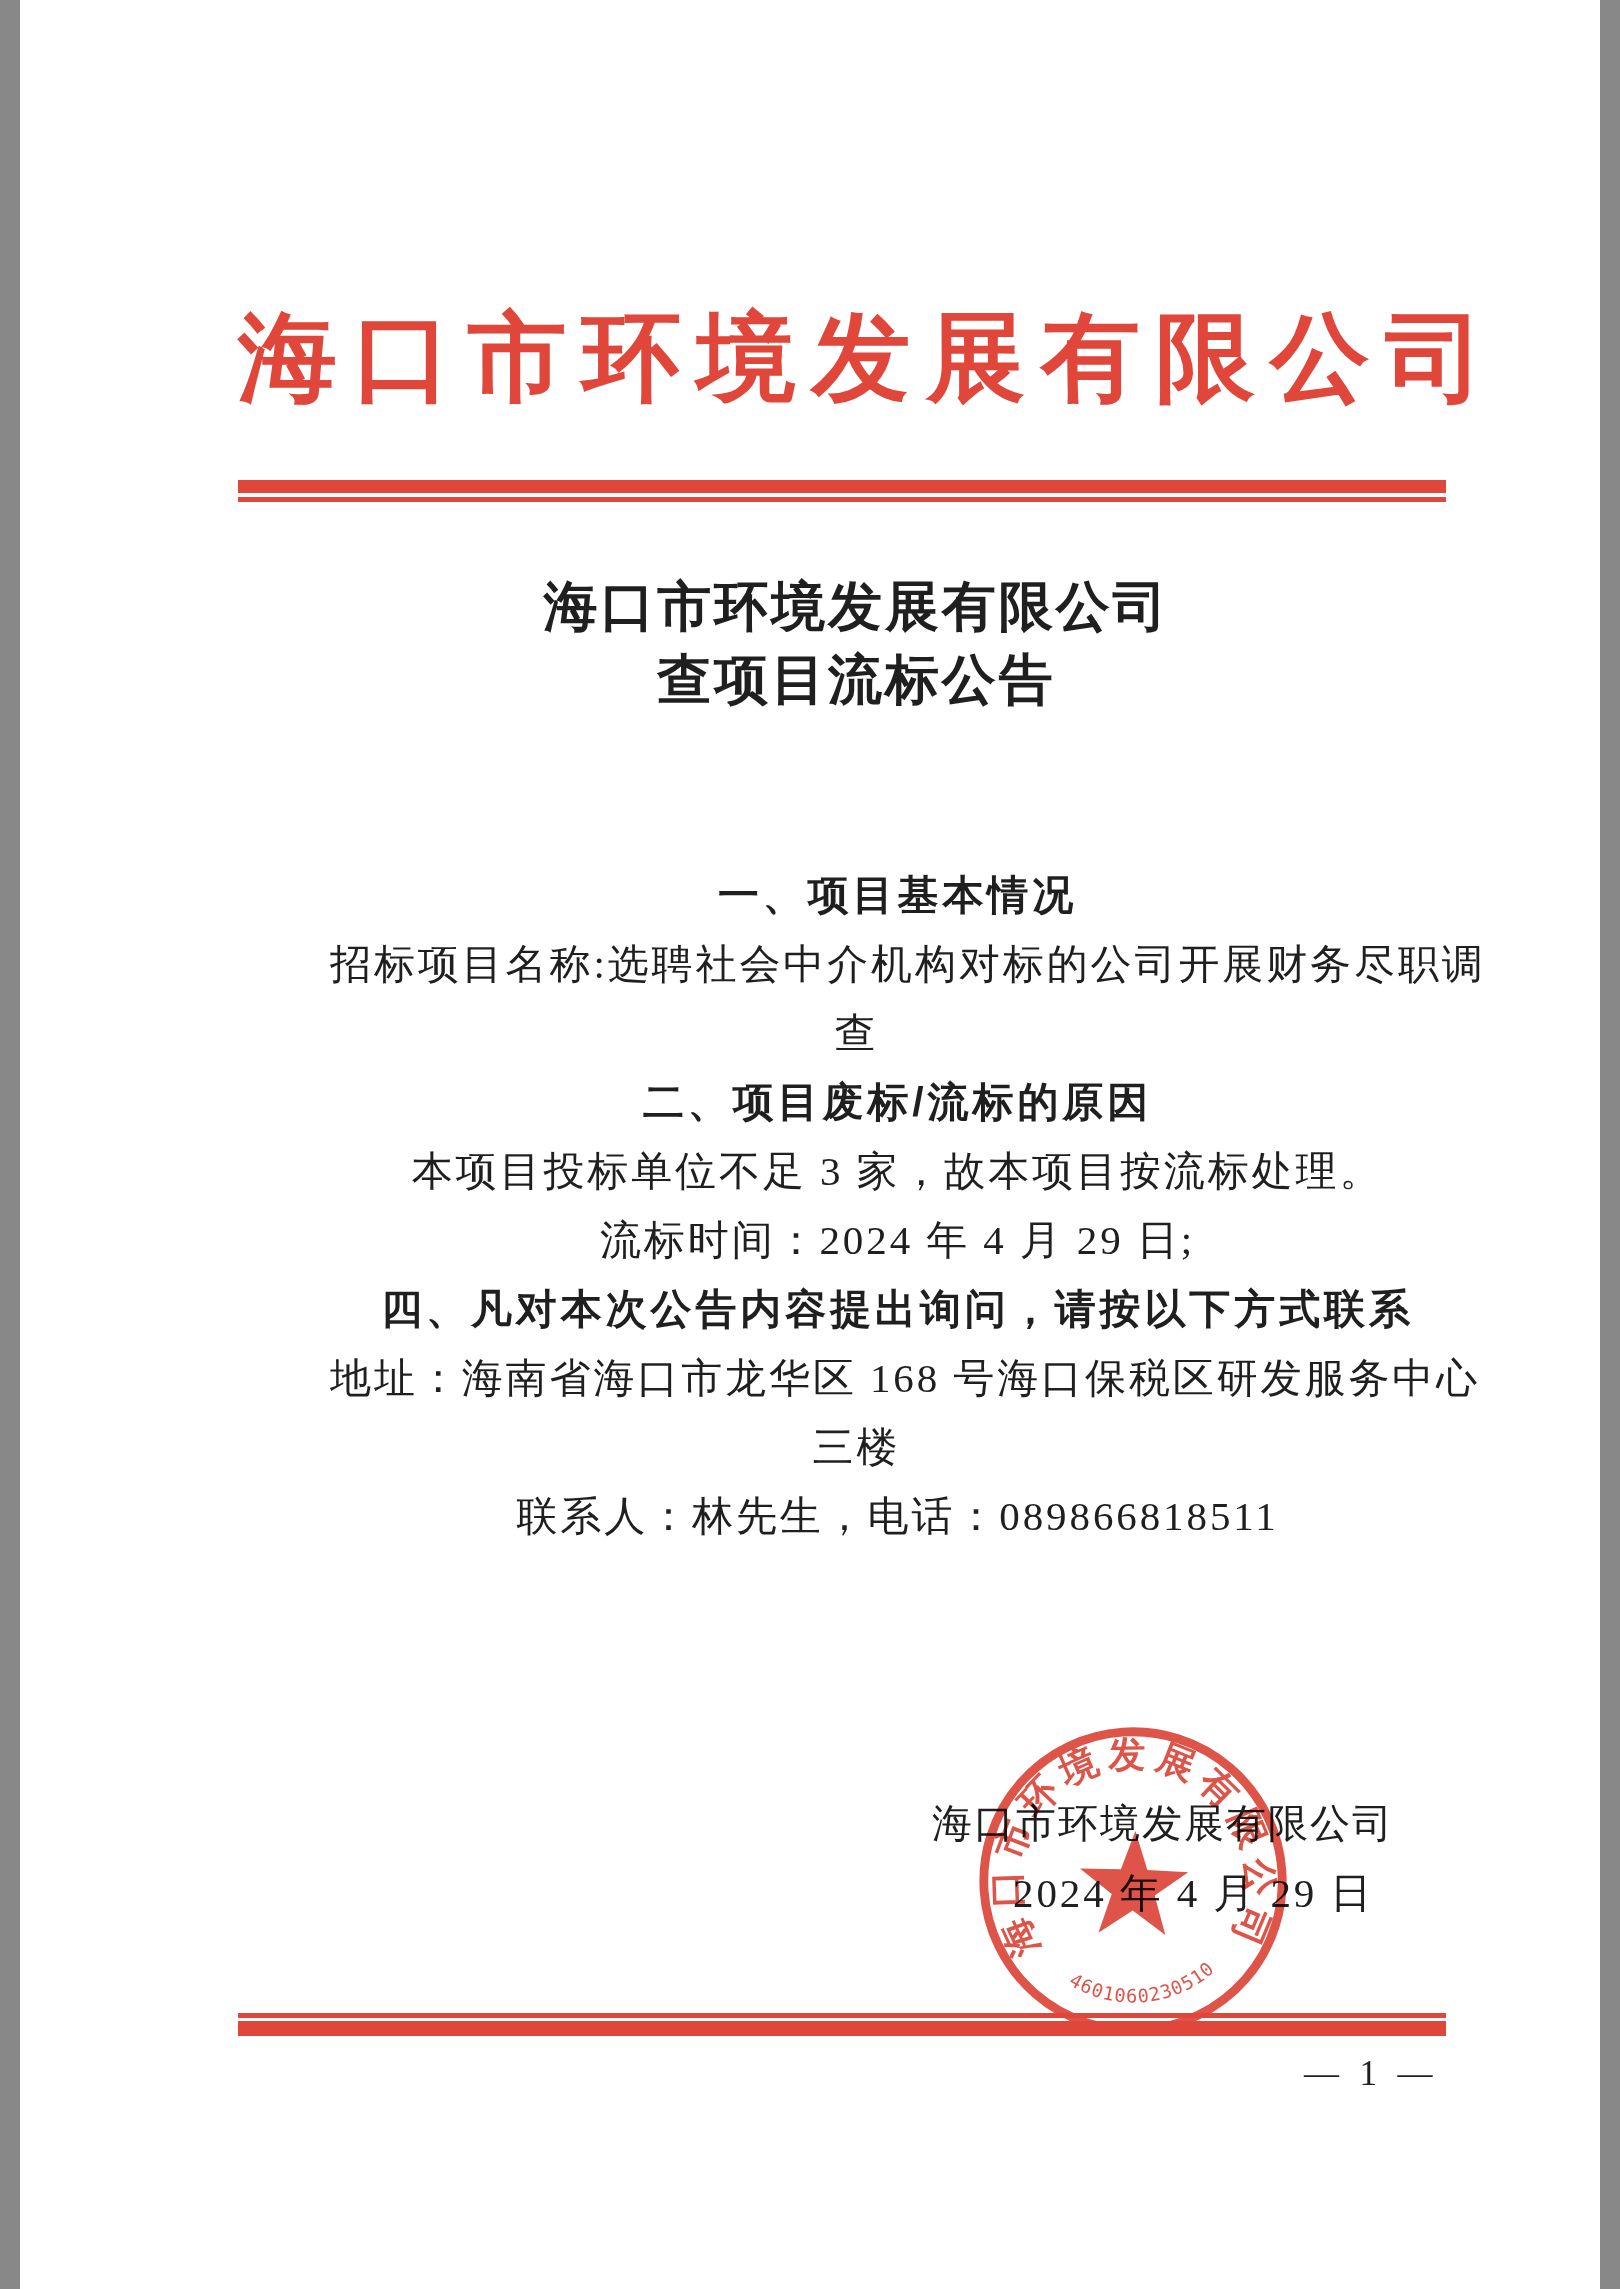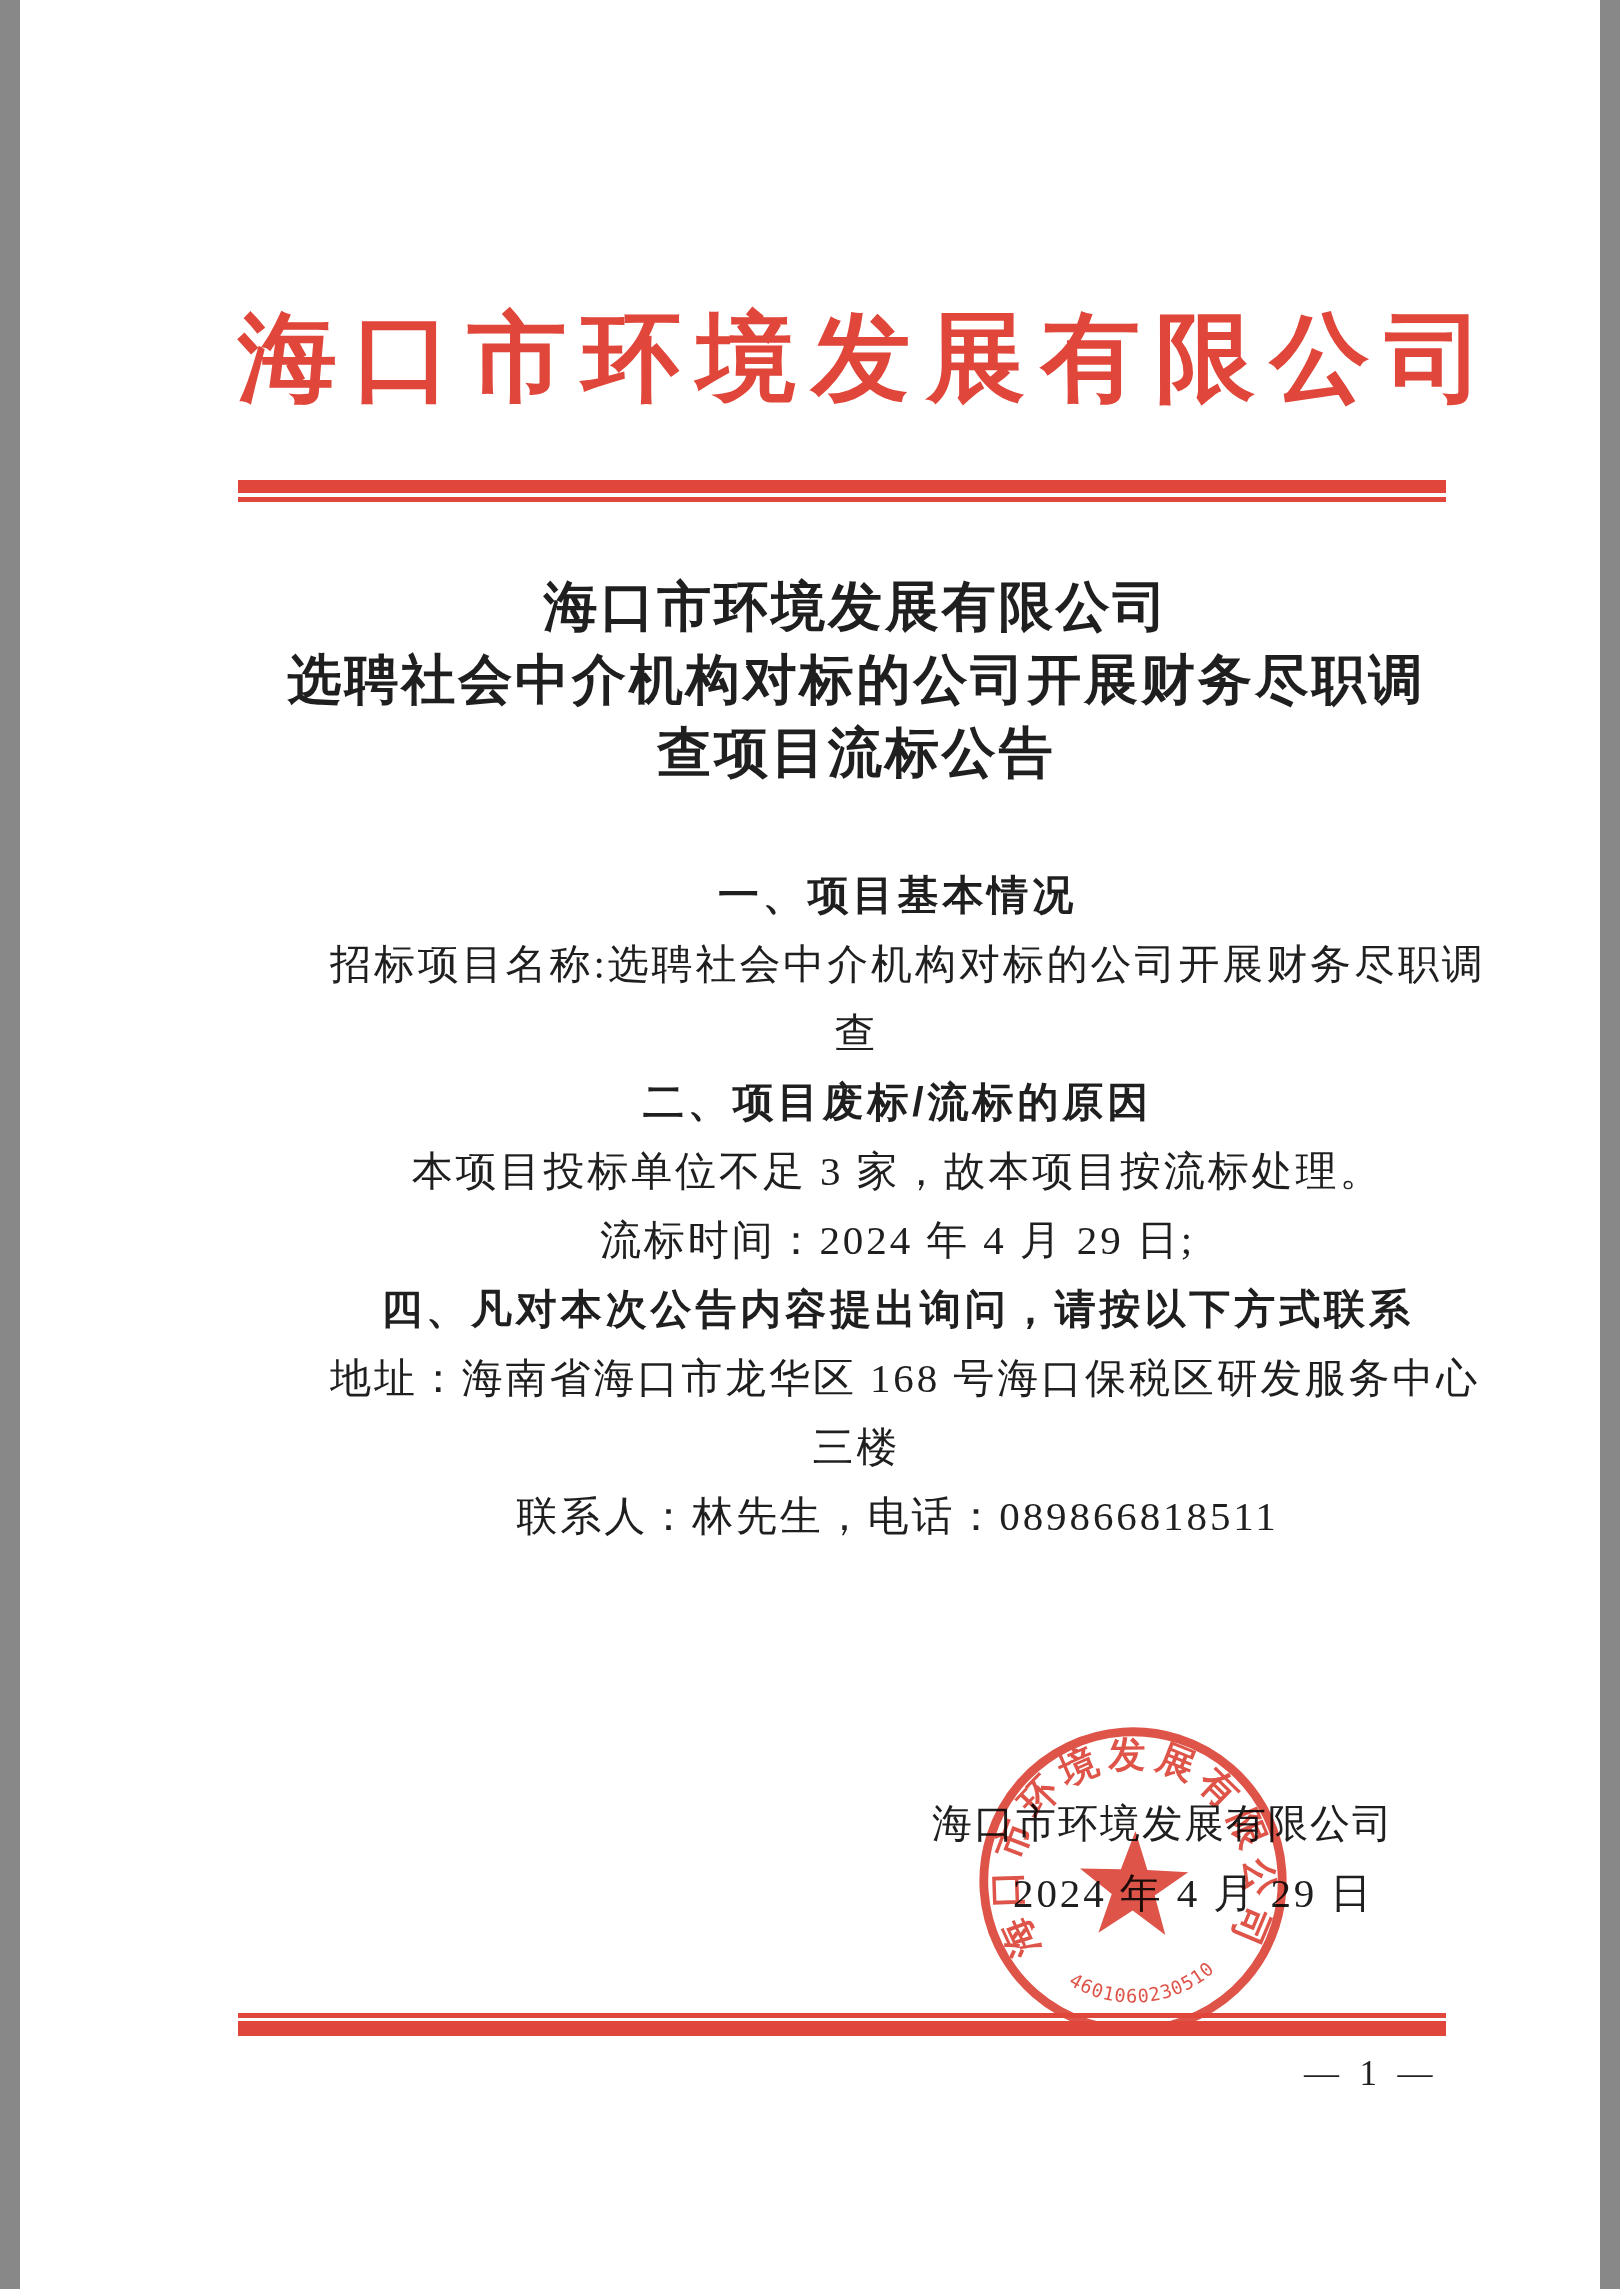--- a/index.html
+++ b/index.html
@@ -92,21 +92,20 @@
 
 <div class="page">
 
   <div class="letterhead">海口市环境发展有限公司</div>
 
   <div class="rule rule-top-thick"></div>
   <div class="rule rule-top-thin"></div>
 
   <div class="doc-title">
     <div>海口市环境发展有限公司</div>
-    <div>选聘社会中介机构对标的公司开展财务尽职调</div>
     <div>查项目流标公告</div>
   </div>
 
   <div class="body-text">
     <div class="line h ind">一、项目基本情况</div>
     <div class="line t ind">招标项目名称:选聘社会中介机构对标的公司开展财务尽职调</div>
     <div class="line t">查</div>
     <div class="line h ind">二、项目废标/流标的原因</div>
     <div class="line t ind">本项目投标单位不足 3 家，故本项目按流标处理。</div>
     <div class="line t ind">流标时间：2024 年 4 月 29 日;</div>

